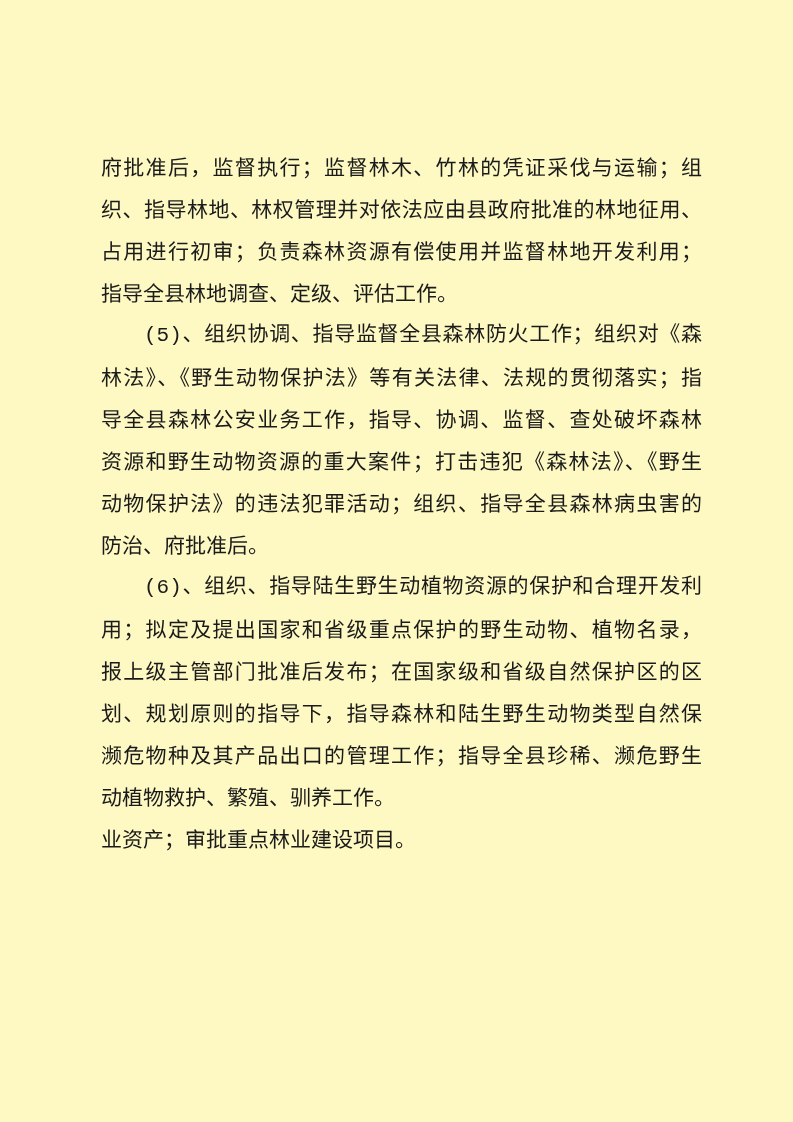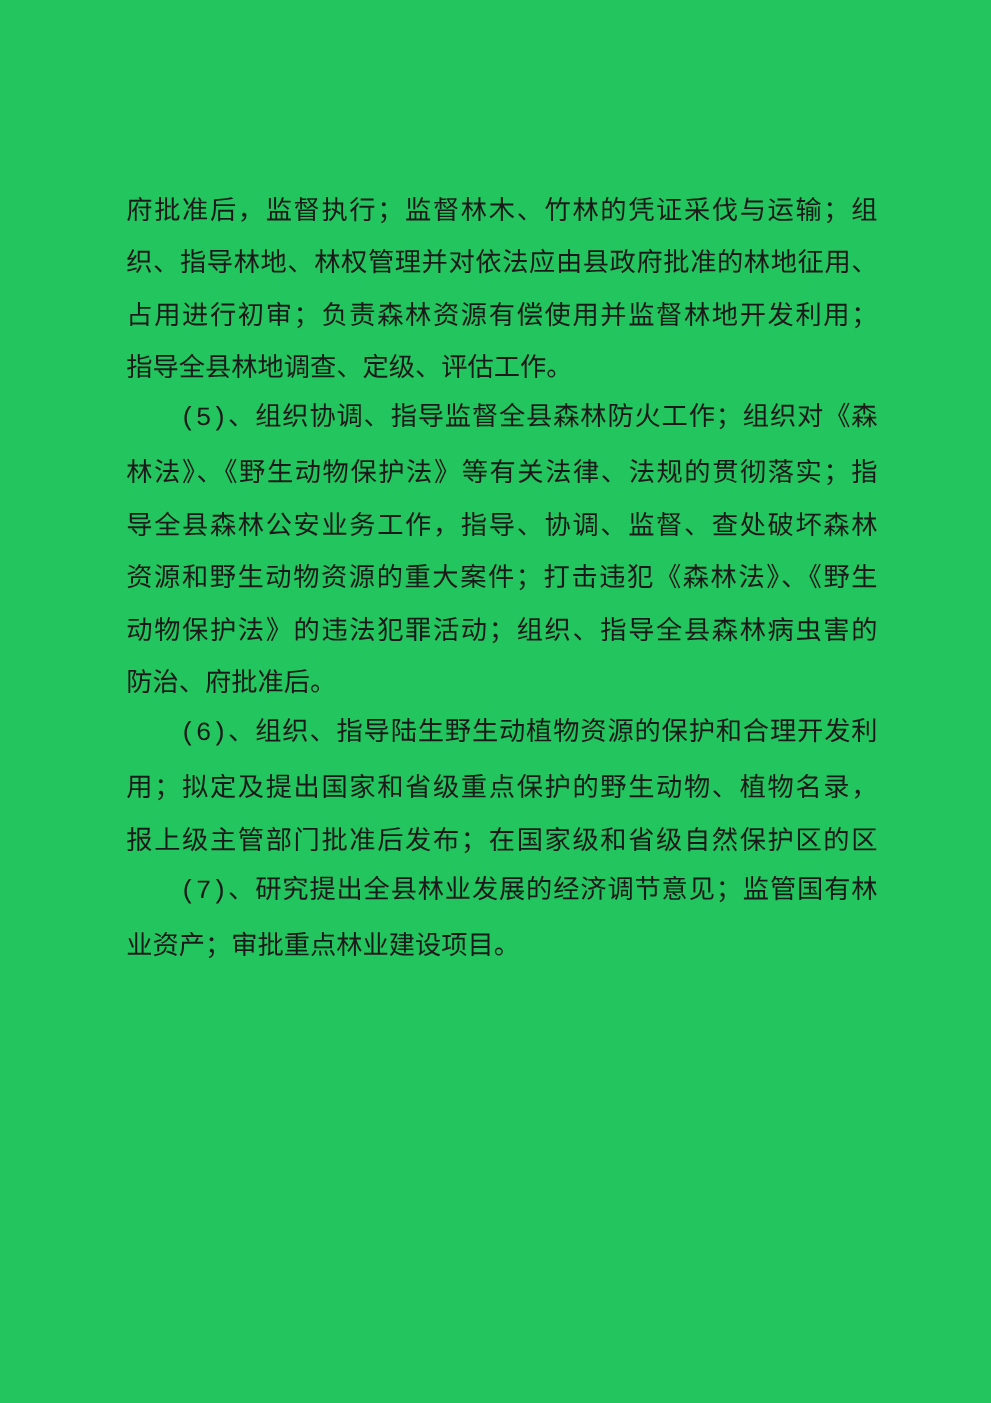--- a/index.html
+++ b/index.html
@@ -4,21 +4,21 @@
 <style>
   html, body {
     margin: 0;
     padding: 0;
     background: #ffffff;
   }
   .page {
     position: relative;
     width: 793px;
     height: 1122px;
-    background: #22c55e;
+    background: #fef9c3;
     overflow: hidden;
   }
   .text-block {
     position: absolute;
     left: 101px;
     top: 147px;
     width: 601px;
   }
   .line {
     font-family: "Liberation Serif", "DejaVu Serif", serif;
@@ -50,16 +50,18 @@
     <div class="line end">指导全县林地调查、定级、评估工作。</div>
     <div class="line ind">(5)、组织协调、指导监督全县森林防火工作；组织对《森</div>
     <div class="line">林法》、《野生动物保护法》等有关法律、法规的贯彻落实；指</div>
     <div class="line">导全县森林公安业务工作，指导、协调、监督、查处破坏森林</div>
     <div class="line">资源和野生动物资源的重大案件；打击违犯《森林法》、《野生</div>
     <div class="line">动物保护法》的违法犯罪活动；组织、指导全县森林病虫害的</div>
     <div class="line end">防治、府批准后。</div>
     <div class="line ind">(6)、组织、指导陆生野生动植物资源的保护和合理开发利</div>
     <div class="line">用；拟定及提出国家和省级重点保护的野生动物、植物名录，</div>
     <div class="line">报上级主管部门批准后发布；在国家级和省级自然保护区的区</div>
-    <div class="line ind">(7)、研究提出全县林业发展的经济调节意见；监管国有林</div>
+    <div class="line">划、规划原则的指导下，指导森林和陆生野生动物类型自然保</div>
+    <div class="line">濒危物种及其产品出口的管理工作；指导全县珍稀、濒危野生</div>
+    <div class="line end">动植物救护、繁殖、驯养工作。</div>
     <div class="line end">业资产；审批重点林业建设项目。</div>
   </div>
 </div>
 
 </body></html>

